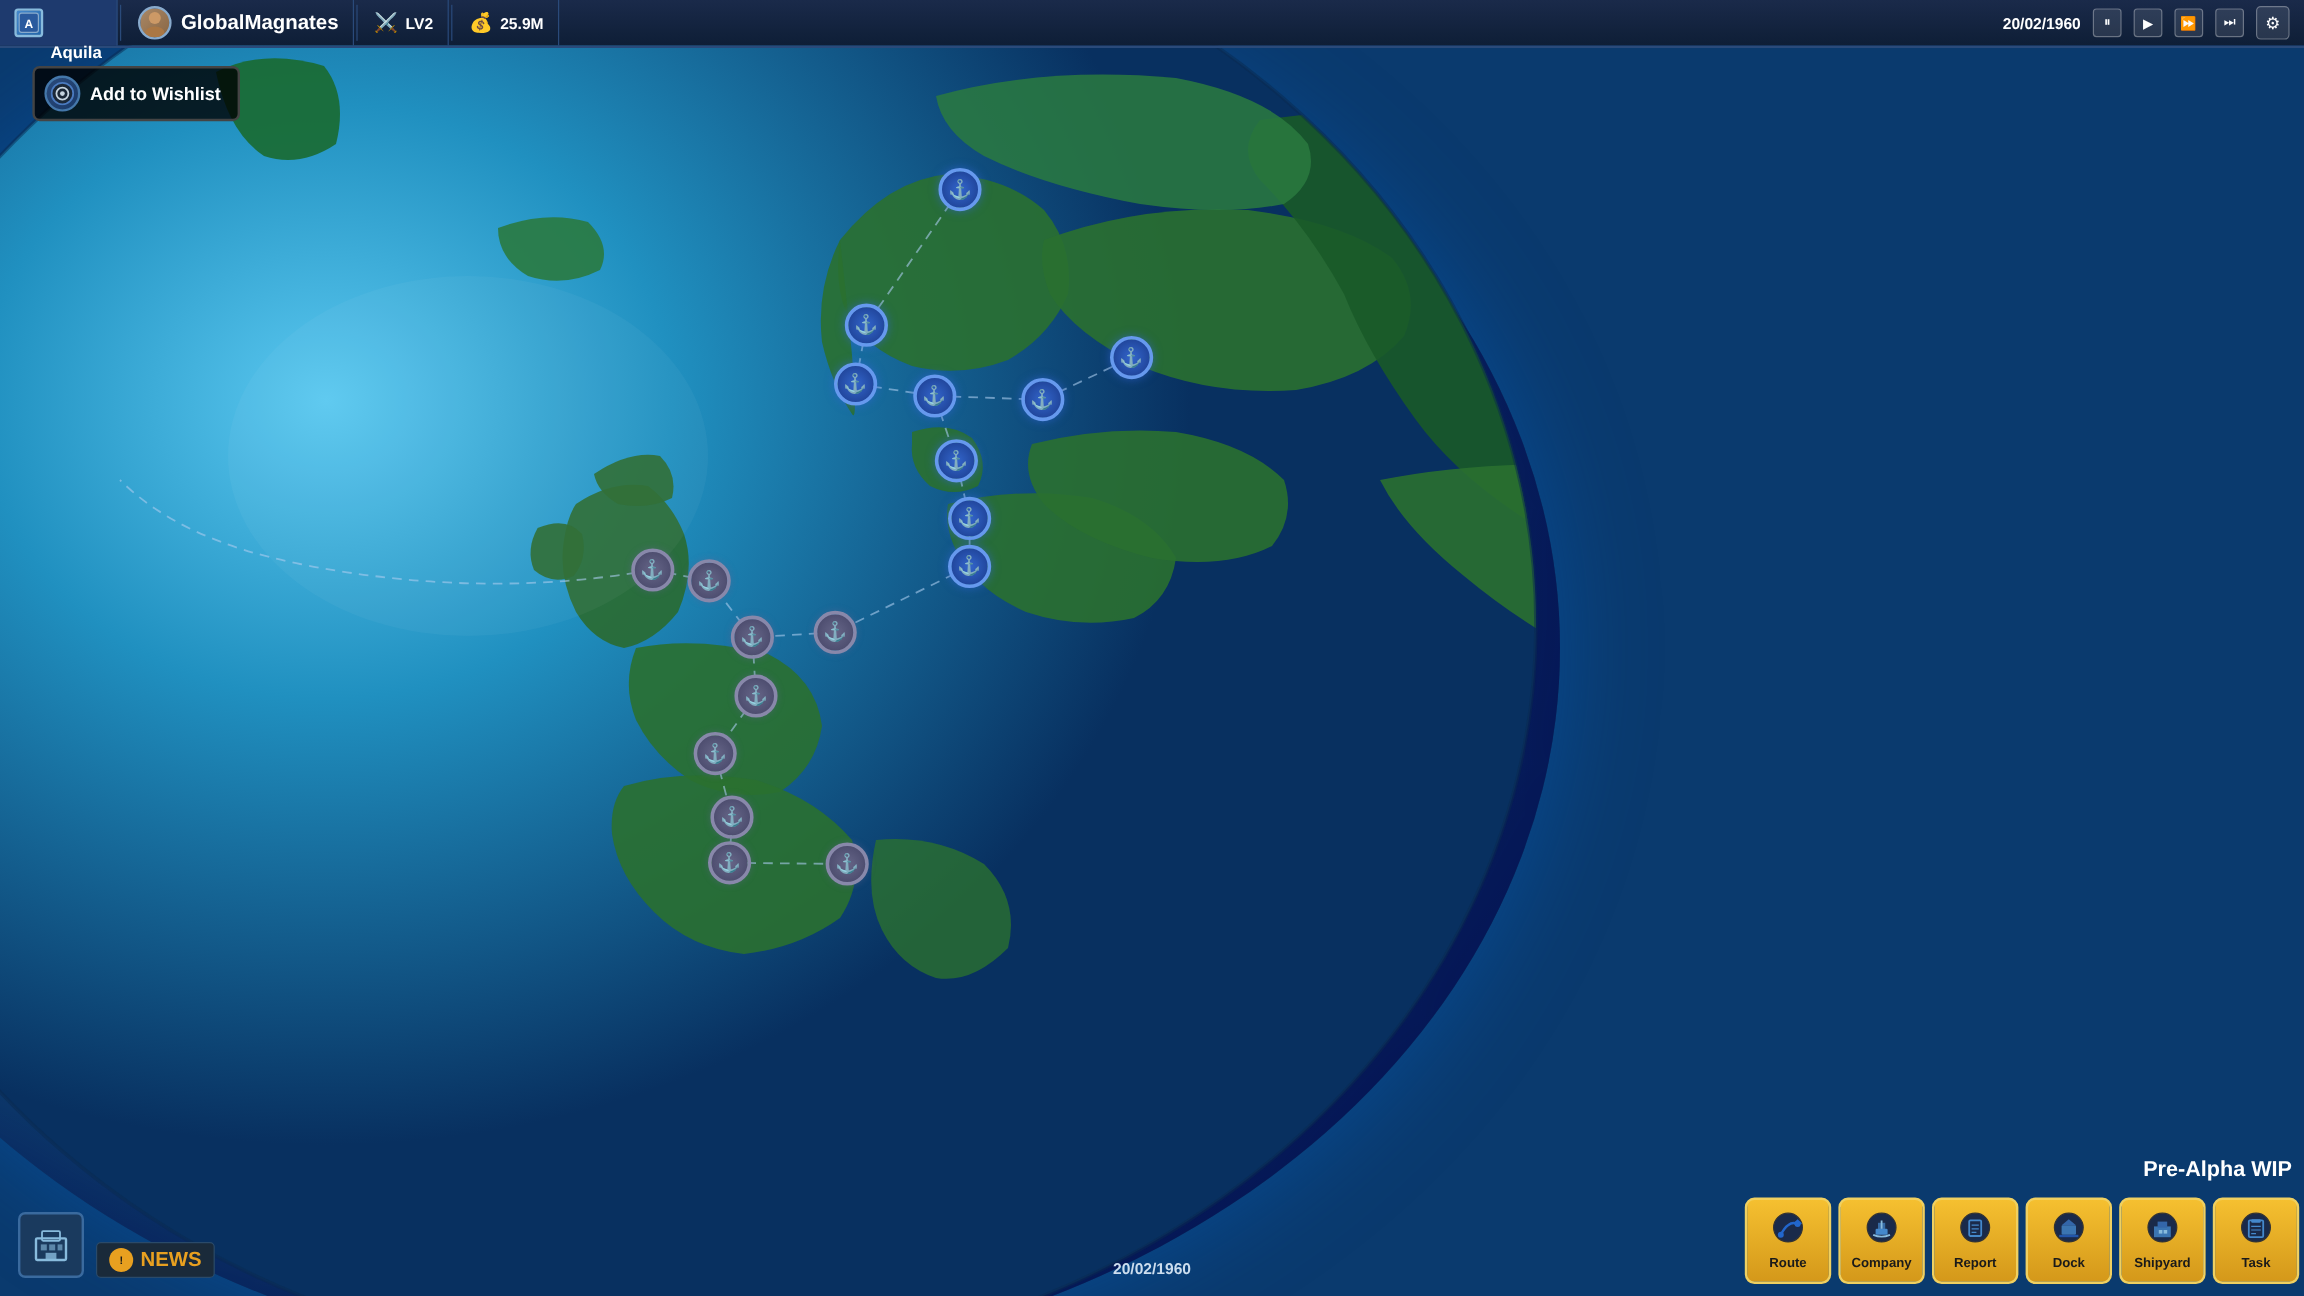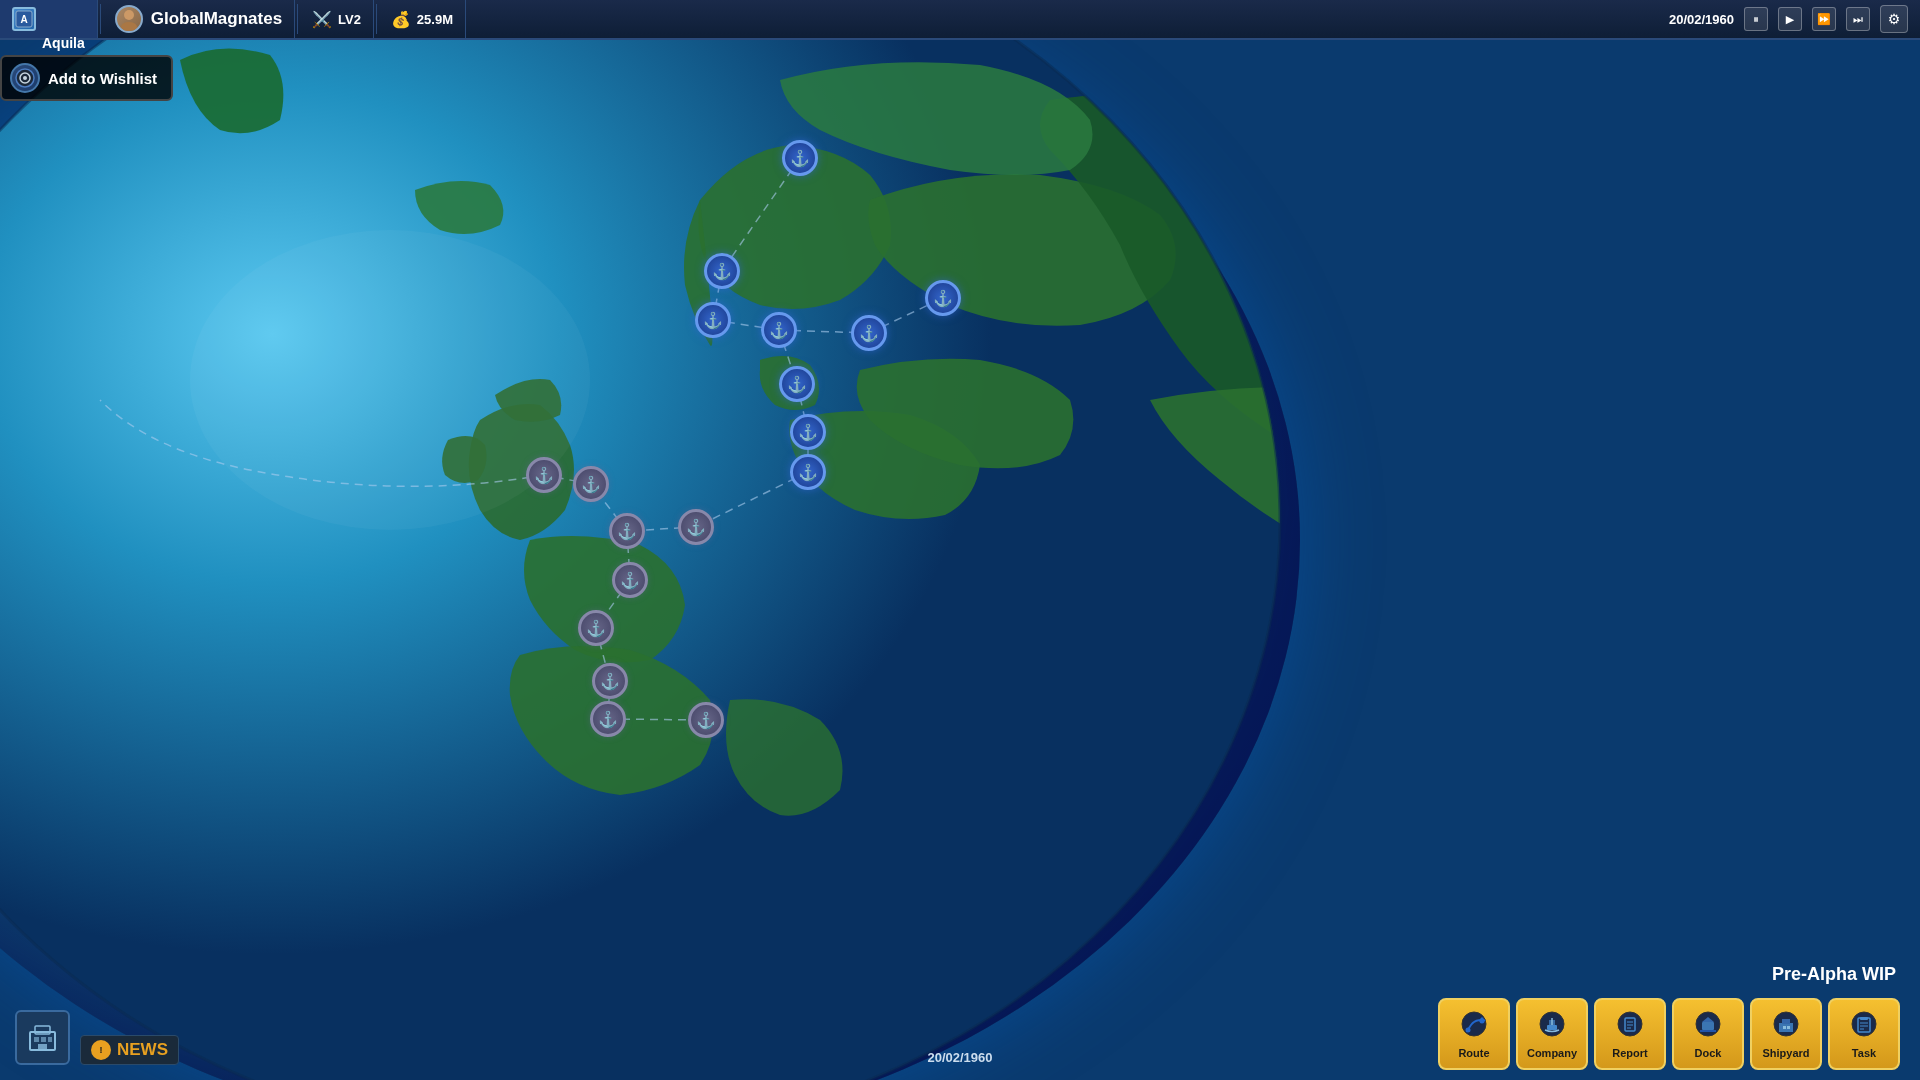--- a/index.html
+++ b/index.html
@@ -189,21 +189,21 @@
       justify-content: center;
       color: white;
       font-size: 14px;
       cursor: pointer;
     }
 
     
     #wishlist-btn {
       position: absolute;
       top: 55px;
-      left: 0;
+      left: 27px;
       background: rgba(0,0,0,0.8);
       border: 2px solid #444;
       border-radius: 6px;
       padding: 6px 14px 6px 8px;
       display: flex;
       align-items: center;
       gap: 8px;
       cursor: pointer;
       z-index: 100;
     }
@@ -287,21 +287,21 @@
       color: #ccddee;
       font-size: 13px;
       font-weight: bold;
       z-index: 100;
     }
 
     
     #bottom-toolbar {
       position: absolute;
       bottom: 10px;
-      right: 20px;
+      right: 4px;
       display: flex;
       gap: 6px;
       z-index: 100;
     }
 
     .toolbar-btn {
       width: 72px;
       height: 72px;
       background: linear-gradient(to bottom, #f5c030, #d4981a);
       border: 2px solid #f0d060;
@@ -322,21 +322,21 @@
     .toolbar-btn-label {
       color: #1a1a1a;
       font-size: 11px;
       font-weight: bold;
     }
 
     
     #wip-text {
       position: absolute;
       bottom: 95px;
-      right: 24px;
+      right: 10px;
       color: #ffffff;
       font-size: 18px;
       font-weight: bold;
       z-index: 100;
     }
 
     
     .port-marker {
       position: absolute;
       width: 36px;

